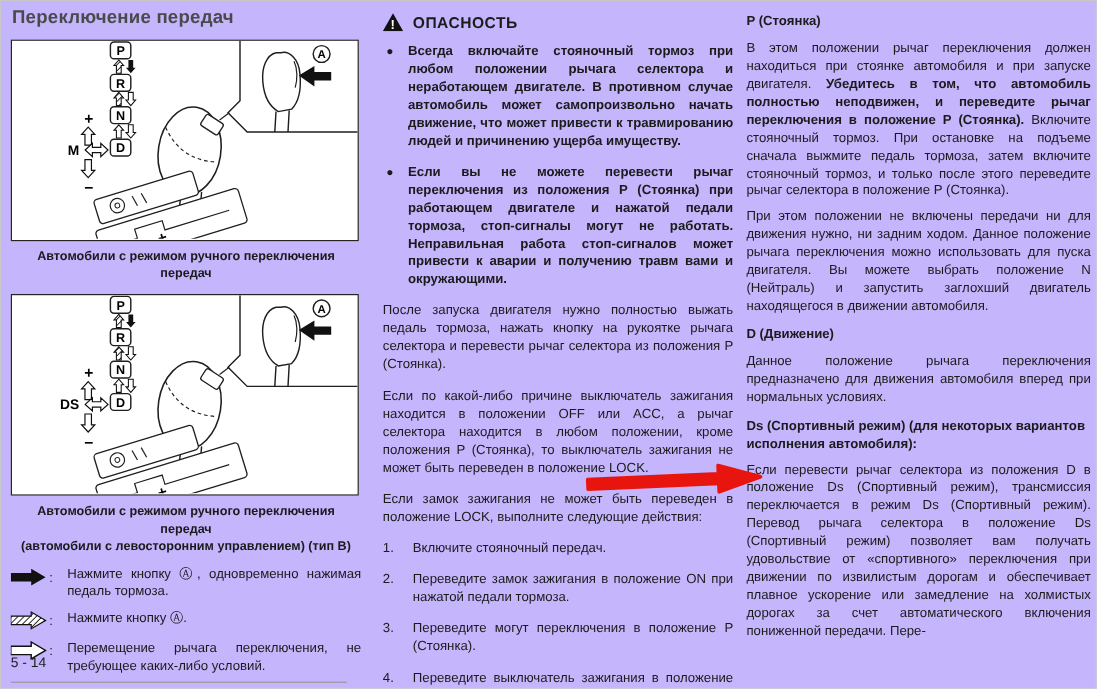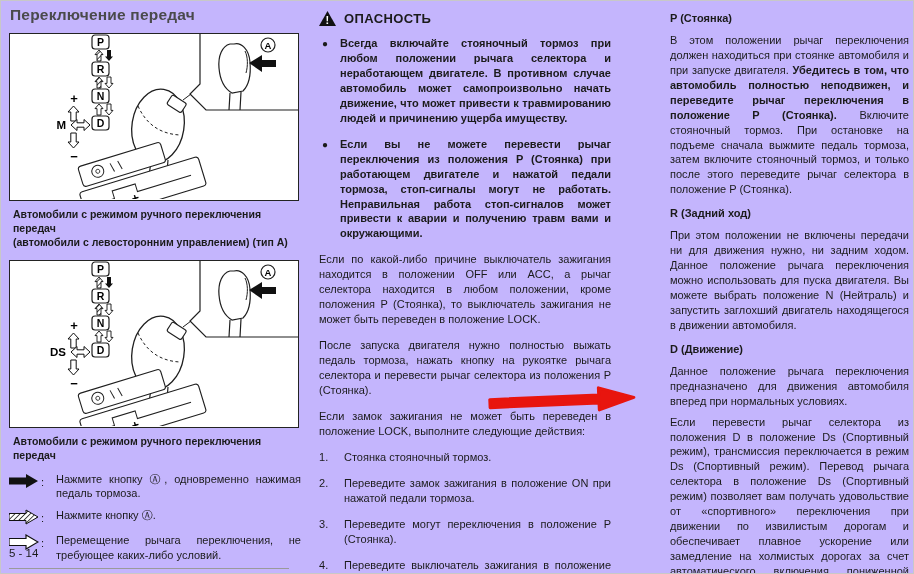--- a/index.html
+++ b/index.html
@@ -6,21 +6,21 @@
   .page { position:relative; width:914px; height:574px; background:#c4b5fd; border:1px solid #c8c8c8;
           box-sizing:border-box; overflow:hidden; color:#1b1b1b; }
   .col { position:absolute; top:0; }
   .col-left  { left:8px;  top:4px;  width:292px; }
   .col-mid   { left:318px; top:8px; width:292px; }
   .col-right { left:621px; top:8px; width:287px; }
 
   .page-title { font-size:15.5px; font-weight:600; color:#4a4a4c; margin:1px 0 9px 1px; letter-spacing:0.2px; }
 
   .figure-box { width:290px; height:168px; border:1.3px solid #232323; box-sizing:border-box; background:#fff; }
-  .figure-caption { font-size:10.5px; font-weight:bold; text-align:left; line-height:1.35; margin:6px 4px 10px; }
+  .figure-caption { font-size:10.5px; font-weight:bold; text-align:center; line-height:1.35; margin:6px 4px 10px; }
 
   .legend { margin-top:10px; }
   .legend-item { display:flex; gap:9px; margin-bottom:8px; font-size:11px; line-height:1.3; align-items:flex-start; }
   .legend-icon-cell { flex:0 0 38px; display:flex; align-items:flex-start; gap:2px; padding-top:1px; }
   .legend-colon { font-size:11px; align-self:flex-end; }
   .legend-text { text-align:justify; }
 
   .footer { position:absolute; left:8px; top:546px; width:280px; display:flex; gap:26px;
             font-size:11.5px; border-bottom:1px solid #9a9a9a; padding-bottom:9px; }
   .footer-chapter { font-weight:bold; }
@@ -32,21 +32,21 @@
   .bullet-dot { flex:0 0 12px; text-align:center; font-size:10px; padding-top:1px; }
   .bullet-text { text-align:justify; }
 
   .para { font-size:11px; line-height:1.36; text-align:justify; margin:0 0 11px; }
 
   .steps { margin:3px 0 0; padding:0; list-style:none; counter-reset:step; }
   .steps li { counter-increment:step; display:flex; margin-bottom:11px; font-size:11px; line-height:1.36; }
   .steps li::before { content:counter(step) "."; flex:0 0 25px; }
   .step-text { text-align:justify; flex:1; }
 
-  .section { margin-bottom:4px;margin-left:48px; }
+  .section { margin-bottom:4px; }
   .section-heading { font-size:11px; font-weight:bold; margin:9px 0 7px; line-height:1.35; }
   .section-body { font-size:11px; line-height:1.36; text-align:justify; margin:0 0 6px; }
   .b { font-weight:bold; }
 
   .red-arrow { position:absolute; left:486px; top:386px; z-index:6; transform:rotate(-2.5deg); }
 
   .svg-defs { position:absolute; width:0; height:0; }
   .gear-letter { font-size:10.5px; font-weight:bold; font-family:"Liberation Sans",sans-serif; }
   .side-label  { font-size:11.5px; font-weight:bold; font-family:"Liberation Sans",sans-serif; }
   .sign-label  { font-size:13px; font-weight:bold; font-family:"Liberation Sans",sans-serif; }
@@ -118,21 +118,20 @@
           <line x1="112" y1="124" x2="114" y2="133" stroke="#1f1f1f" stroke-width="1"></line>
           <rect x="66" y="143" width="124" height="30" rx="3" fill="#fff" stroke="#1f1f1f" stroke-width="1.1"></rect>
           <polyline points="78,159 98,159 98,151 122,151 122,159 178,159" fill="none" stroke="#1f1f1f" stroke-width="1"></polyline>
           <text x="118" y="169" text-anchor="middle" class="sign-label">+</text>
           <line x1="60" y1="177" x2="70" y2="177" stroke="#1f1f1f" stroke-width="1.4"></line>
         </g>
       </svg>
     </div>
     <div class="figure-caption">
       <div>Автомобили с режимом ручного переключения передач</div>
-      <div>(автомобили с левосторонним управлением) (тип A)</div>
     </div>
 
     <div class="figure-box">
       <svg width="288" height="165" viewBox="0 0 288 165">
         <polyline points="190,0 190,50 180,60 196,76 288,76" fill="none" stroke="#1f1f1f" stroke-width="1.2"></polyline>
         <path d="M220,10 C212,12 208,22 209,34 C210,46 215,55 222,59 L233,57 C239,51 241,40 240,28 C239,15 231,8 224,10 Z" fill="#fff" stroke="#1f1f1f" stroke-width="1.2"></path>
         <path d="M235,17 C238,23 238,32 236,39" fill="none" stroke="#1f1f1f" stroke-width="1"></path>
         <path d="M220,59 L219,76 M231,58 L230,76" fill="none" stroke="#1f1f1f" stroke-width="1.2"></path>
         <polygon points="239,29 252,21 252,26 266,26 266,33 252,33 252,38" fill="#111"></polygon>
         <circle cx="258" cy="11" r="7" fill="none" stroke="#1f1f1f" stroke-width="1.2"></circle>
@@ -170,20 +169,21 @@
           <line x1="112" y1="124" x2="114" y2="133" stroke="#1f1f1f" stroke-width="1"></line>
           <rect x="66" y="143" width="124" height="30" rx="3" fill="#fff" stroke="#1f1f1f" stroke-width="1.1"></rect>
           <polyline points="78,159 98,159 98,151 122,151 122,159 178,159" fill="none" stroke="#1f1f1f" stroke-width="1"></polyline>
           <text x="118" y="169" text-anchor="middle" class="sign-label">+</text>
           <line x1="60" y1="177" x2="70" y2="177" stroke="#1f1f1f" stroke-width="1.4"></line>
         </g>
       </svg>
     </div>
     <div class="figure-caption">
       <div>Автомобили с режимом ручного переключения передач</div>
+      <div>(автомобили с левосторонним управлением) (тип B)</div>
     </div>
 
     <div class="legend">
       <div class="legend-item">
         <span class="legend-icon-cell">
           <svg width="30" height="16" viewBox="0 0 30 16">
             <polygon points="0,4.5 17,4.5 17,1 29,8 17,15 17,11.5 0,11.5" fill="#111"></polygon>
           </svg>
           <span class="legend-colon">:</span>
         </span>
@@ -221,55 +221,55 @@
     <div class="danger-bullets">
       <div class="bullet">
         <span class="bullet-dot">●</span>
         <span class="bullet-text">Всегда включайте стояночный тормоз при любом положении рычага селектора и неработающем двигателе. В противном случае автомобиль может самопроизвольно начать движение, что может привести к травмированию людей и причинению ущерба имуществу.</span>
       </div>
       <div class="bullet">
         <span class="bullet-dot">●</span>
         <span class="bullet-text">Если вы не можете перевести рычаг переключения из положения P (Стоянка) при работающем двигателе и нажатой педали тормоза, стоп-сигналы могут не работать. Неправильная работа стоп-сигналов может привести к аварии и получению травм вами и окружающими.</span>
       </div>
     </div>
+    <p class="para">После запуска двигателя нужно полностью выжать педаль тормоза, нажать кнопку на рукоятке рычага селектора и перевести рычаг селектора из положения P (Стоянка).</p>
     <p class="para">Если по какой-либо причине выключатель зажигания находится в положении OFF или ACC, а рычаг селектора находится в любом положении, кроме положения P (Стоянка), то выключатель зажигания не может быть переведен в положение LOCK.</p>
-    <p class="para">После запуска двигателя нужно полностью выжать педаль тормоза, нажать кнопку на рукоятке рычага селектора и перевести рычаг селектора из положения P (Стоянка).</p>
     <p class="para">Если замок зажигания не может быть переведен в положение LOCK, выполните следующие действия:</p>
     <ol class="steps">
       <li>
-          <span class="step-text">Стоянка стояночный тормоз.</span>
+          <span class="step-text">Включите стояночный передач.</span>
         </li>
       <li>
           <span class="step-text">Переведите замок зажигания в положение ON при нажатой педали тормоза.</span>
         </li>
       <li>
           <span class="step-text">Переведите могут переключения в положение P (Стоянка).</span>
         </li>
       <li>
           <span class="step-text">Переведите выключатель зажигания в положение LOCK.</span>
         </li>
     </ol>
   </div>
 
   <div class="col col-right">
     <div class="section">
       <div class="section-heading" style="margin-top:2px">P (Стоянка)</div>
       <p class="section-body"><span>В этом положении рычаг переключения должен находиться при стоянке автомобиля и при запуске двигателя. </span><span class="b">Убедитесь в том, что автомобиль полностью неподвижен, и переведите рычаг переключения в положение P (Стоянка).</span><span> Включите стояночный тормоз. При остановке на подъеме сначала выжмите педаль тормоза, затем включите стояночный тормоз, и только после этого переведите рычаг селектора в положение P (Стоянка).</span></p>
     </div>
     <div class="section">
-      <div class="section-heading">R (Задний ход)</div>
     </div>
     <div class="section">
       <p class="section-body">При этом положении не включены передачи ни для движения нужно, ни задним ходом. Данное положение рычага переключения можно использовать для пуска двигателя. Вы можете выбрать положение N (Нейтраль) и запустить заглохший двигатель находящегося в движении автомобиля.</p>
     </div>
     <div class="section">
       <div class="section-heading">D (Движение)</div>
       <p class="section-body">Данное положение рычага переключения предназначено для движения автомобиля вперед при нормальных условиях.</p>
     </div>
     <div class="section">
+      <div class="section-heading">Ds (Спортивный режим) (для некоторых вариантов исполнения автомобиля):</div>
       <p class="section-body">Если перевести рычаг селектора из положения D в положение Ds (Спортивный режим), трансмиссия переключается в режим Ds (Спортивный режим). Перевод рычага селектора в положение Ds (Спортивный режим) позволяет вам получать удовольствие от «спортивного» переключения при движении по извилистым дорогам и обеспечивает плавное ускорение или замедление на холмистых дорогах за счет автоматического включения пониженной передачи. Пере-</p>
     </div>
   </div>
 
   <div class="red-arrow">
     <svg width="150" height="28" viewBox="0 0 150 28">
       <polygon points="3,9.5 3,17.5 112,17.5 112,24.5 147,13.5 112,2.5 112,9.5" fill="#e8150e" stroke="#e8150e" stroke-width="3" stroke-linejoin="round"></polygon>
     </svg>
   </div>
 

